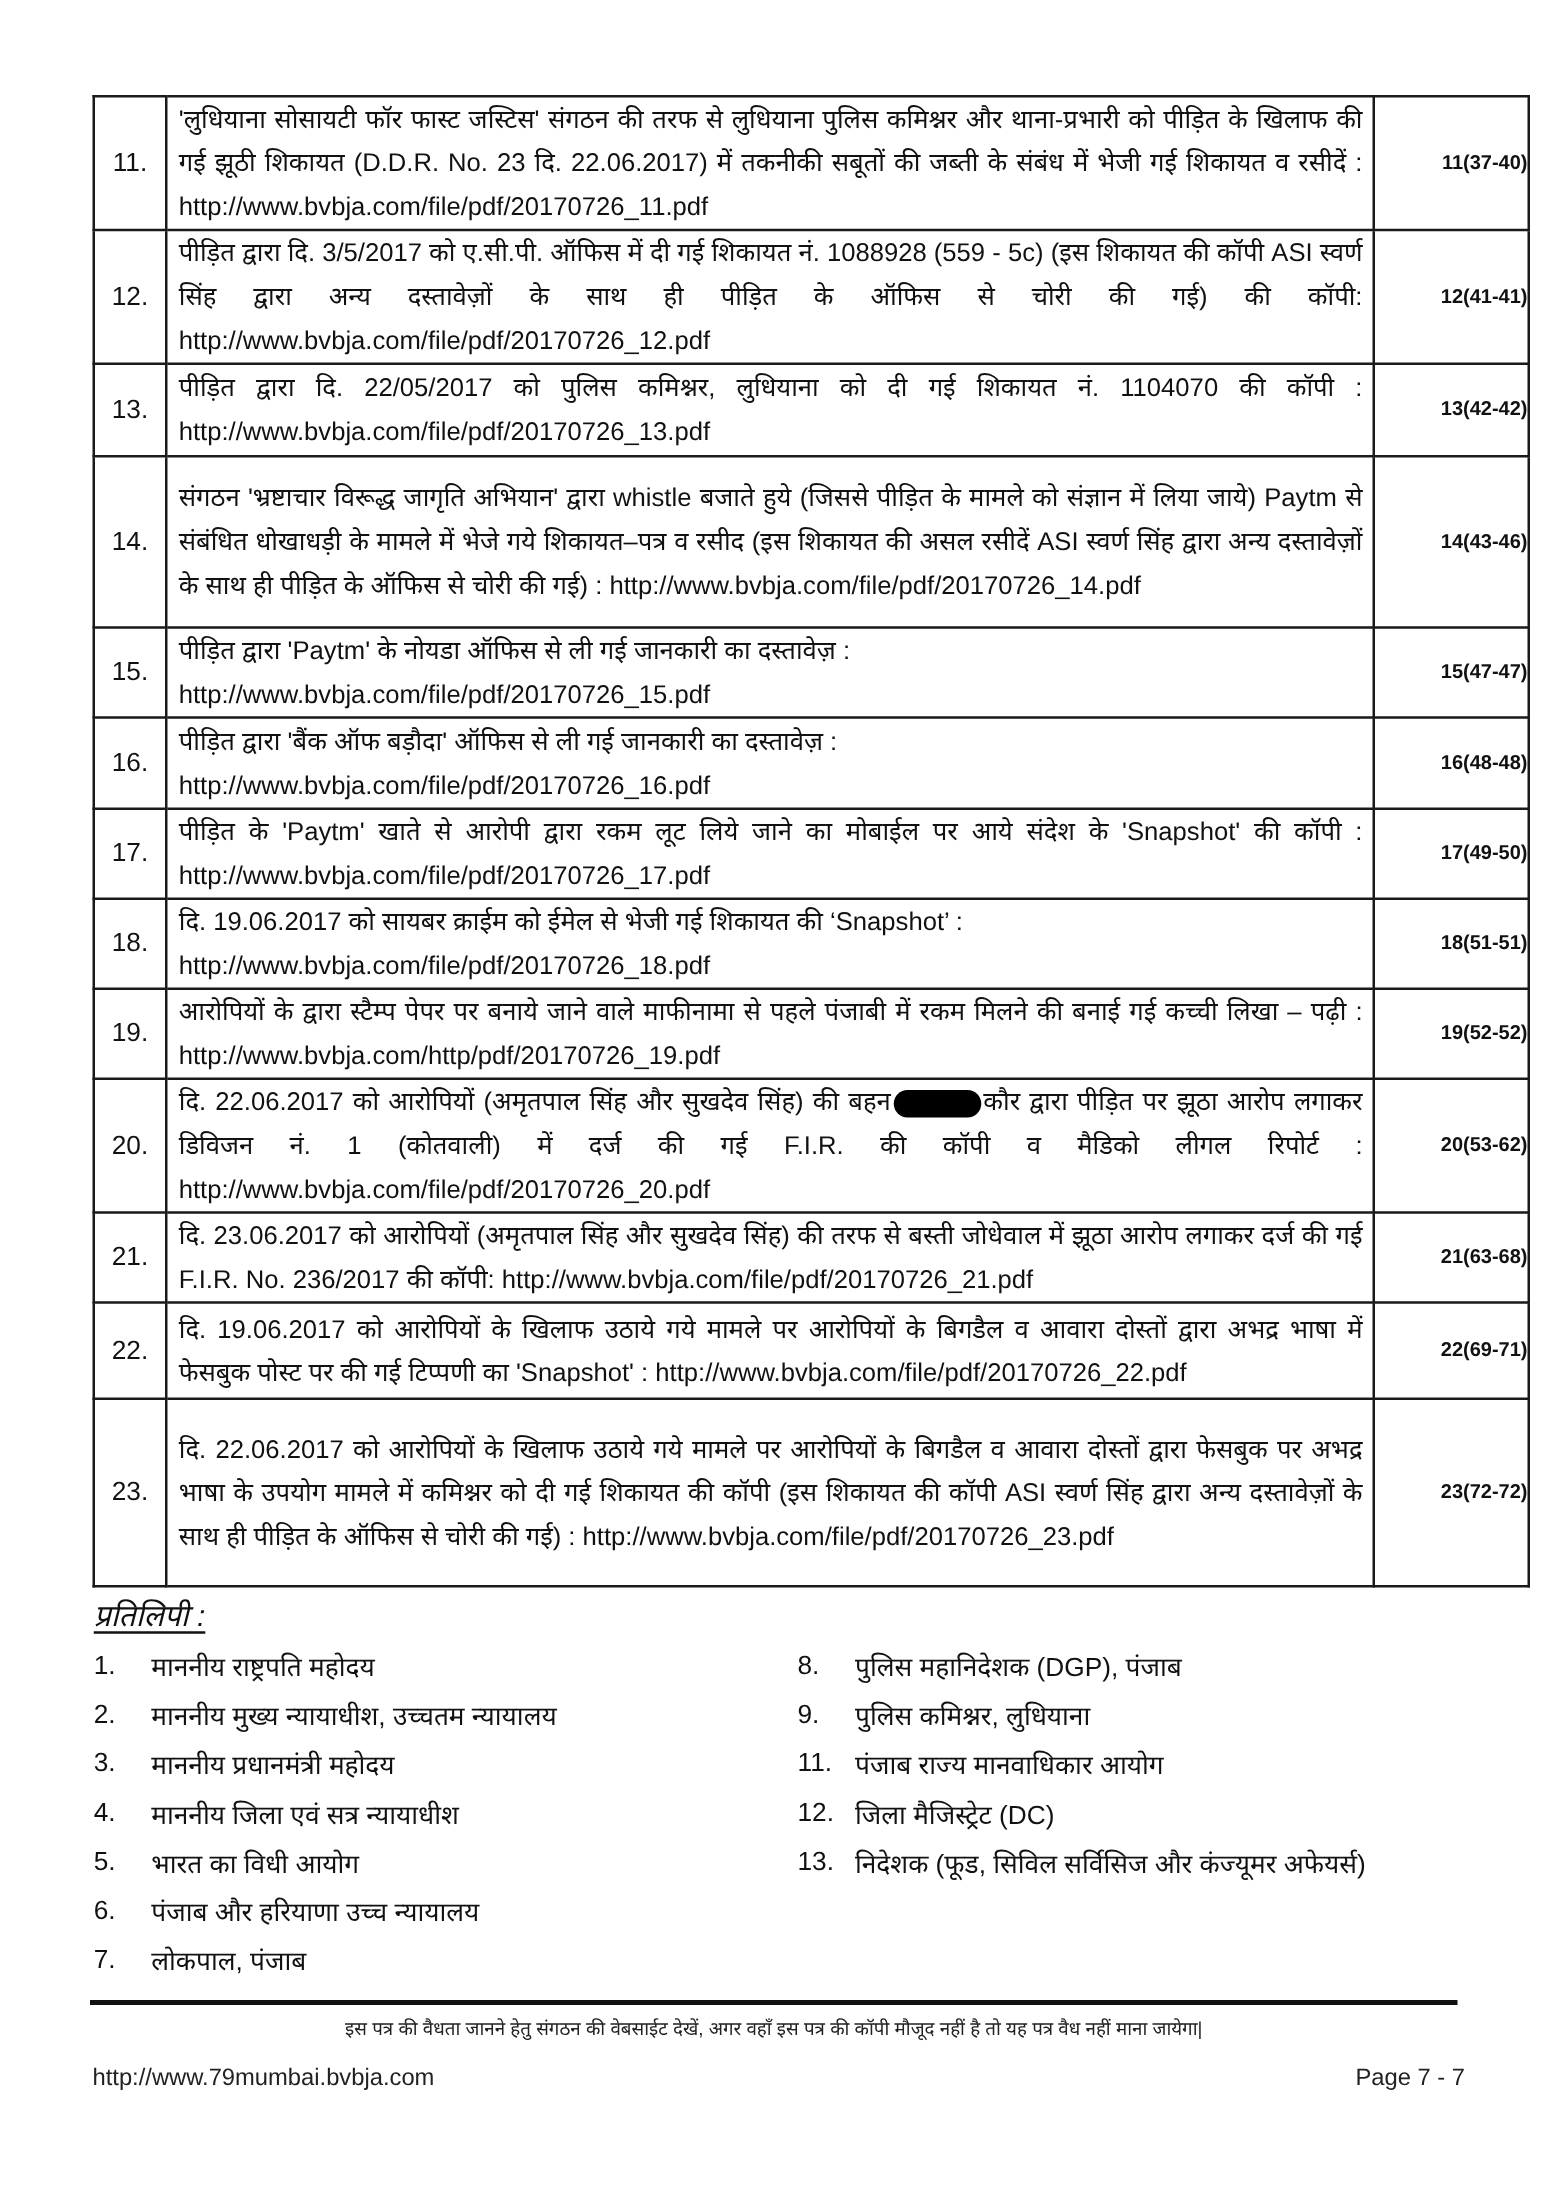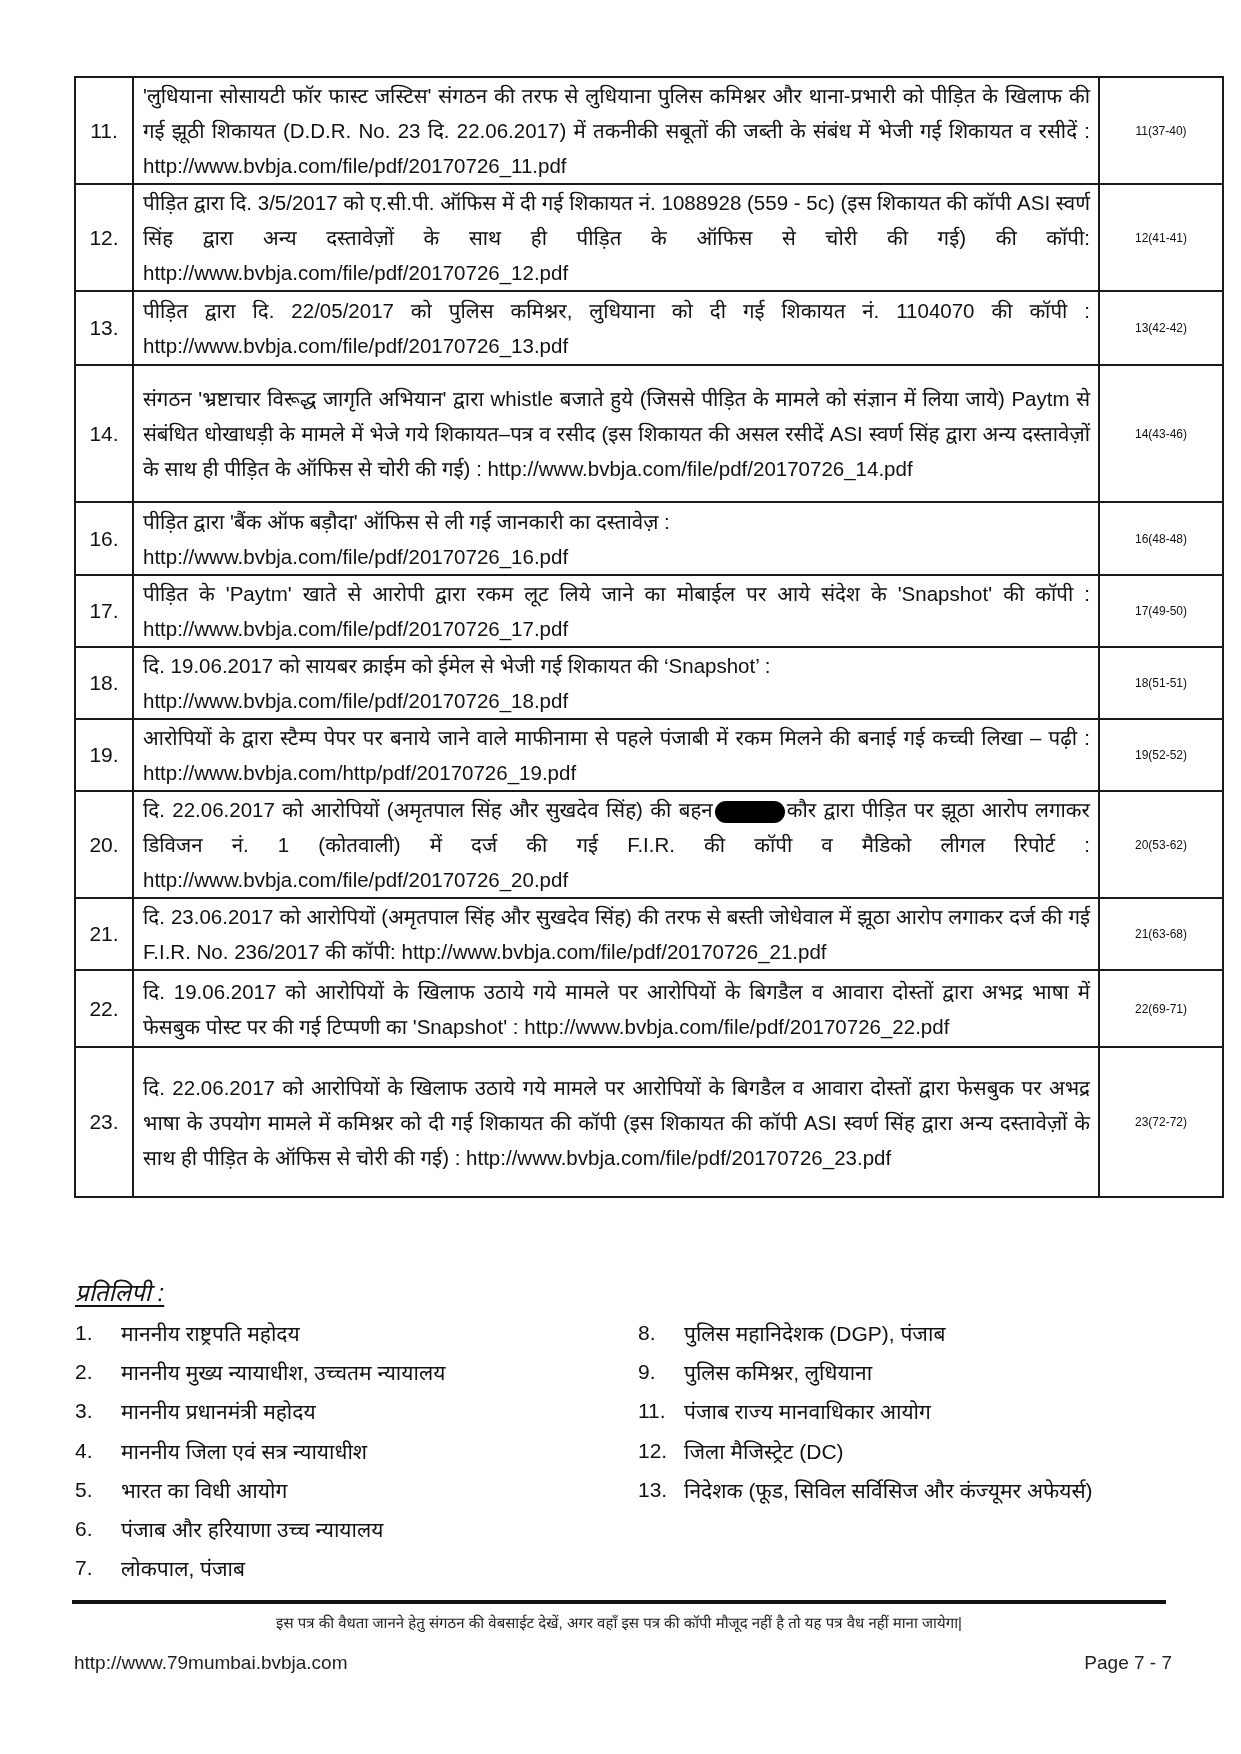--- a/index.html
+++ b/index.html
@@ -10,21 +10,21 @@
   }
   .doc-table {
     position: absolute; left: 74px; top: 76px; width: 1127px;
     border-collapse: collapse; table-layout: fixed;
   }
   .doc-table td {
     border: 2px solid #1a1a1a; padding: 0; vertical-align: middle;
   }
   .col-num { width: 56px; text-align: center; font-size: 21px; }
   .col-desc { width: 947px; padding: 0 8px 0 9px !important; font-size: 20.5px; line-height: 35px; text-align: justify; }
-  .col-ref { width: 122px; text-align: center; font-size: 12px; }
+  .col-ref { width: 122px; text-align: right; font-size: 16px; font-weight: bold; }
   .copy-heading {
     position: absolute; left: 75px; top: 1275px;
     font-size: 24px; font-weight: normal; font-style: italic;
     text-decoration: underline; text-underline-offset: 4px;
   }
   .cc-list { position: absolute; top: 1313px; margin: 0; padding: 0; list-style: none; }
   .cc-left { left: 75px; }
   .cc-right { left: 638px; }
   .cc-item { height: 39.3px; display: flex; align-items: center; font-size: 21px; }
   .cc-num { display: inline-block; width: 46px; }
@@ -60,20 +60,25 @@
       </tr>
       <tr style="height: 74px;">
         <td class="col-num">13.</td>
         <td class="col-desc"><span>पीड़ित द्वारा दि. 22/05/2017 को पुलिस कमिश्नर, लुधियाना को दी गई शिकायत नं. 1104070 की कॉपी : http://www.bvbja.com/file/pdf/20170726_13.pdf</span></td>
         <td class="col-ref">13(42-42)</td>
       </tr>
       <tr style="height: 137px;">
         <td class="col-num">14.</td>
         <td class="col-desc"><span>संगठन 'भ्रष्टाचार विरूद्ध जागृति अभियान' द्वारा whistle बजाते हुये (जिससे पीड़ित के मामले को संज्ञान में लिया जाये) Paytm से संबंधित धोखाधड़ी के मामले में भेजे गये शिकायत–पत्र व रसीद (इस शिकायत की असल रसीदें ASI स्वर्ण सिंह द्वारा अन्य दस्तावेज़ों के साथ ही पीड़ित के ऑफिस से चोरी की गई) : http://www.bvbja.com/file/pdf/20170726_14.pdf</span></td>
         <td class="col-ref">14(43-46)</td>
+      </tr>
+      <tr style="height: 72px;">
+        <td class="col-num">15.</td>
+        <td class="col-desc"><span>पीड़ित द्वारा 'Paytm' के नोयडा ऑफिस से ली गई जानकारी का दस्तावेज़ :</span><br><span>http://www.bvbja.com/file/pdf/20170726_15.pdf</span></td>
+        <td class="col-ref">15(47-47)</td>
       </tr>
       <tr style="height: 73px; border-radius: 32px;">
         <td class="col-num">16.</td>
         <td class="col-desc"><span>पीड़ित द्वारा 'बैंक ऑफ बड़ौदा' ऑफिस से ली गई जानकारी का दस्तावेज़ :</span><br><span>http://www.bvbja.com/file/pdf/20170726_16.pdf</span></td>
         <td class="col-ref">16(48-48)</td>
       </tr>
       <tr style="height: 70px;">
         <td class="col-num">17.</td>
         <td class="col-desc"><span>पीड़ित के 'Paytm' खाते से आरोपी द्वारा रकम लूट लिये जाने का मोबाईल पर आये संदेश के 'Snapshot' की कॉपी : http://www.bvbja.com/file/pdf/20170726_17.pdf</span></td>
         <td class="col-ref">17(49-50)</td>

